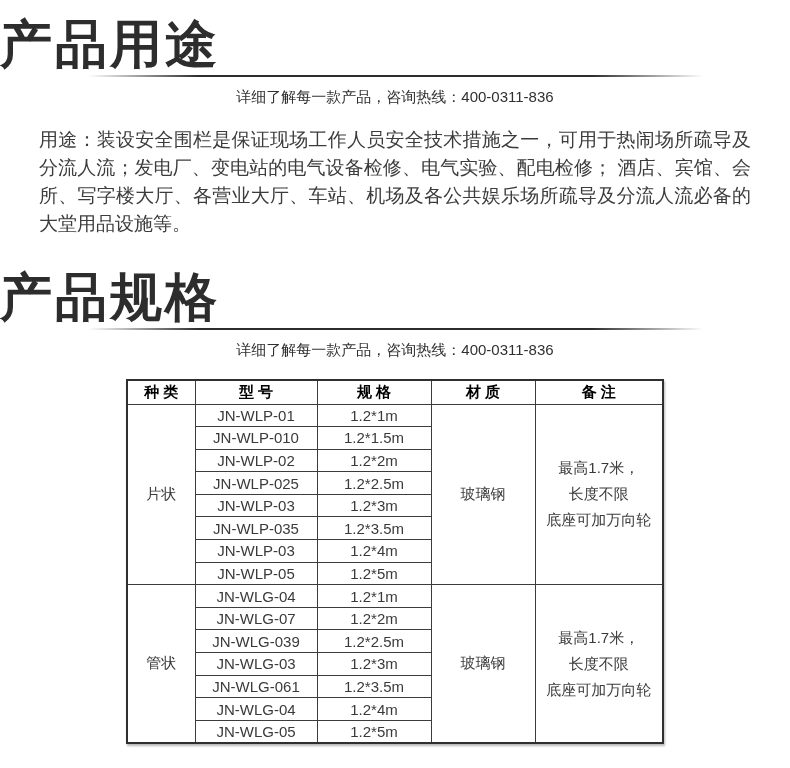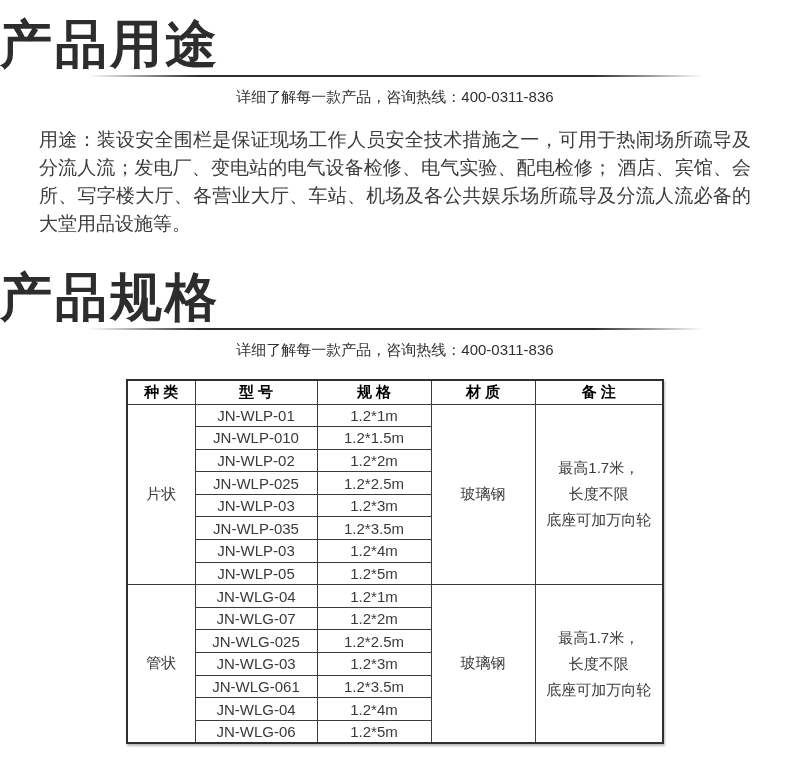--- a/index.html
+++ b/index.html
@@ -149,36 +149,36 @@
               <div>最高1.7米，</div>
               <div>长度不限</div>
               <div>底座可加万向轮</div>
             </td>
           </tr>
           <tr>
             <td>JN-WLG-07</td>
             <td>1.2*2m</td>
           </tr>
           <tr>
-            <td>JN-WLG-025</td>
+            <td>JN-WLG-039</td>
             <td>1.2*2.5m</td>
           </tr>
           <tr>
             <td>JN-WLG-03</td>
             <td>1.2*3m</td>
           </tr>
           <tr>
             <td>JN-WLG-061</td>
             <td>1.2*3.5m</td>
           </tr>
           <tr>
             <td>JN-WLG-04</td>
             <td>1.2*4m</td>
           </tr>
           <tr>
-            <td>JN-WLG-06</td>
+            <td>JN-WLG-05</td>
             <td>1.2*5m</td>
           </tr>
         </tbody>
     </table>
   </section>
 
 </div>
 
 </body></html>

